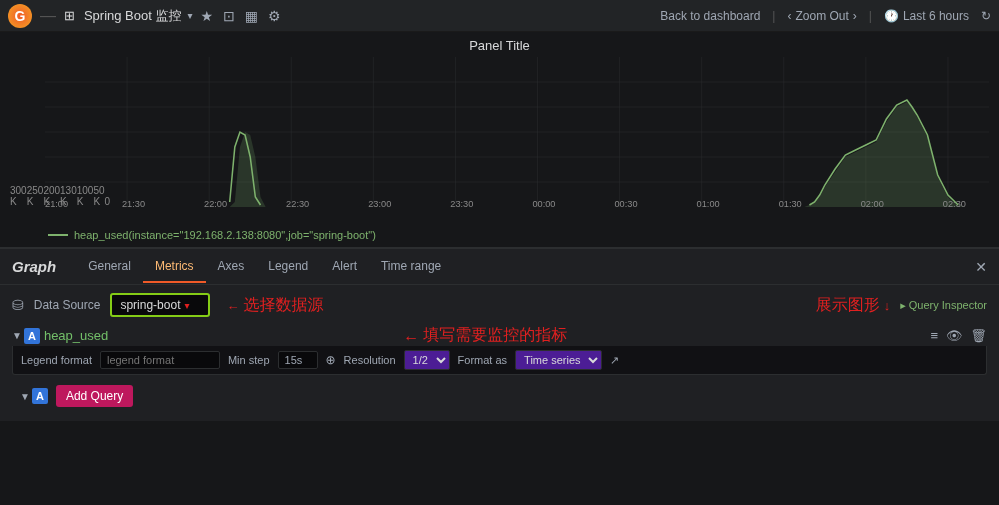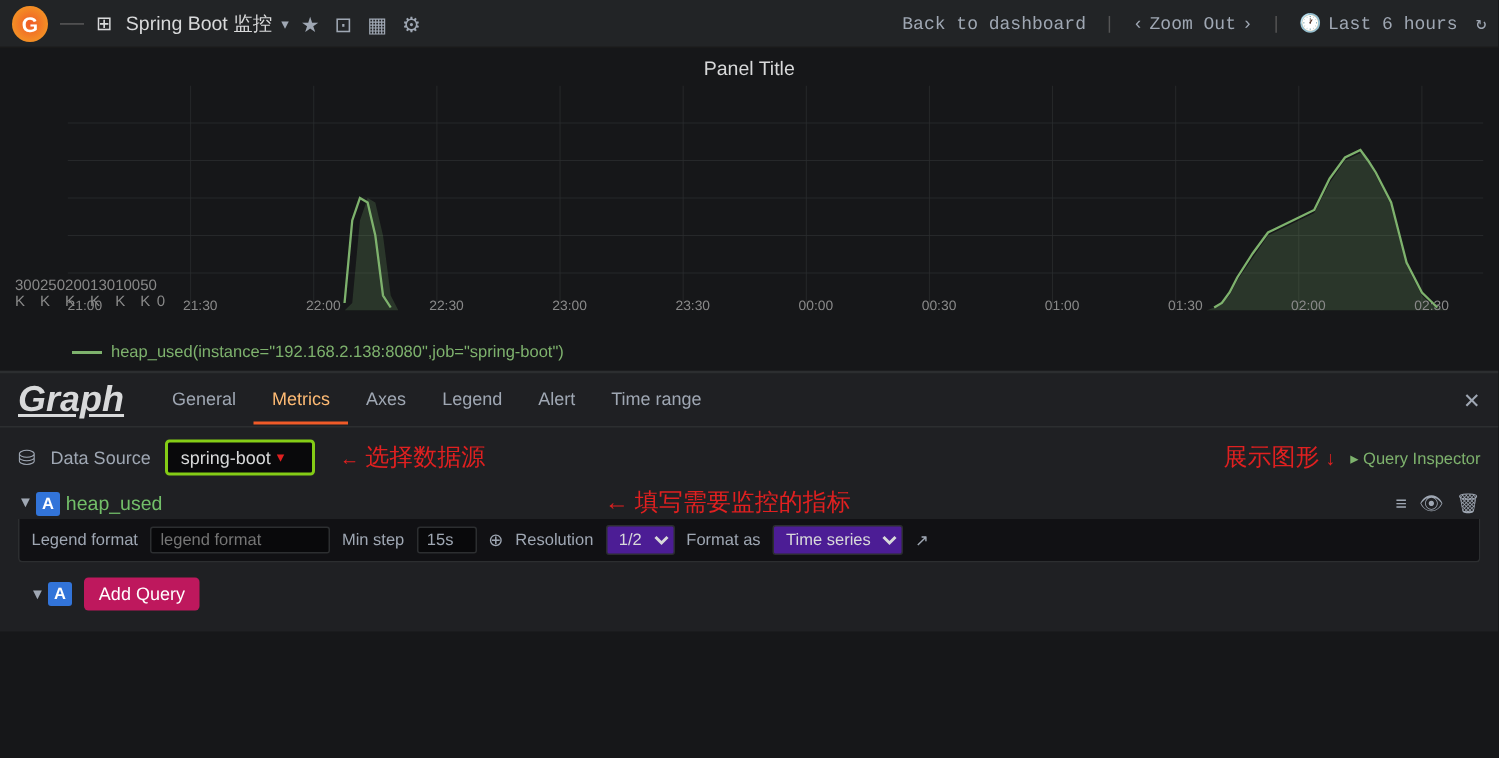--- a/index.html
+++ b/index.html
@@ -8,21 +8,21 @@
     
     .topbar {
       background: #222426;
       height: 32px;
       display: flex;
       align-items: center;
       padding: 0 8px;
       border-bottom: 1px solid #1a1a1a;
     }
     .topbar-left { display: flex; align-items: center; gap: 8px; flex: 1; }
-    .topbar-right { display: flex; align-items: center; gap: 12px; font-family: Liberation Mono, monospace; }
+    .topbar-right { display: flex; align-items: center; gap: 12px; }
     .grafana-logo {
       width: 24px; height: 24px;
       background: radial-gradient(circle, #f05a28 0%, #f5a623 100%);
       border-radius: 50%;
       display: flex; align-items: center; justify-content: center;
       font-size: 14px; font-weight: bold; color: #fff;
     }
     .dashboard-title {
       display: flex; align-items: center; gap: 6px;
       color: #d8d9da; font-size: 13px; cursor: pointer;
@@ -90,22 +90,22 @@
     }
     .panel-header {
       display: flex;
       align-items: center;
       background: #1f2023;
       border-bottom: 1px solid #2c2e30;
       padding: 0 12px;
       height: 36px;
     }
     .panel-type {
-      font-size: 24px; font-weight: bold; font-style: italic;
-      color: #d8d9da; margin-right: 20px; text-decoration: underline;
+      font-size: 15px; font-weight: bold; font-style: italic;
+      color: #d8d9da; margin-right: 20px;
     }
     .tab {
       padding: 8px 12px;
       cursor: pointer;
       color: #9fa7b3;
       font-size: 12px;
       border-bottom: 2px solid transparent;
       display: inline-block;
     }
     .tab.active {

